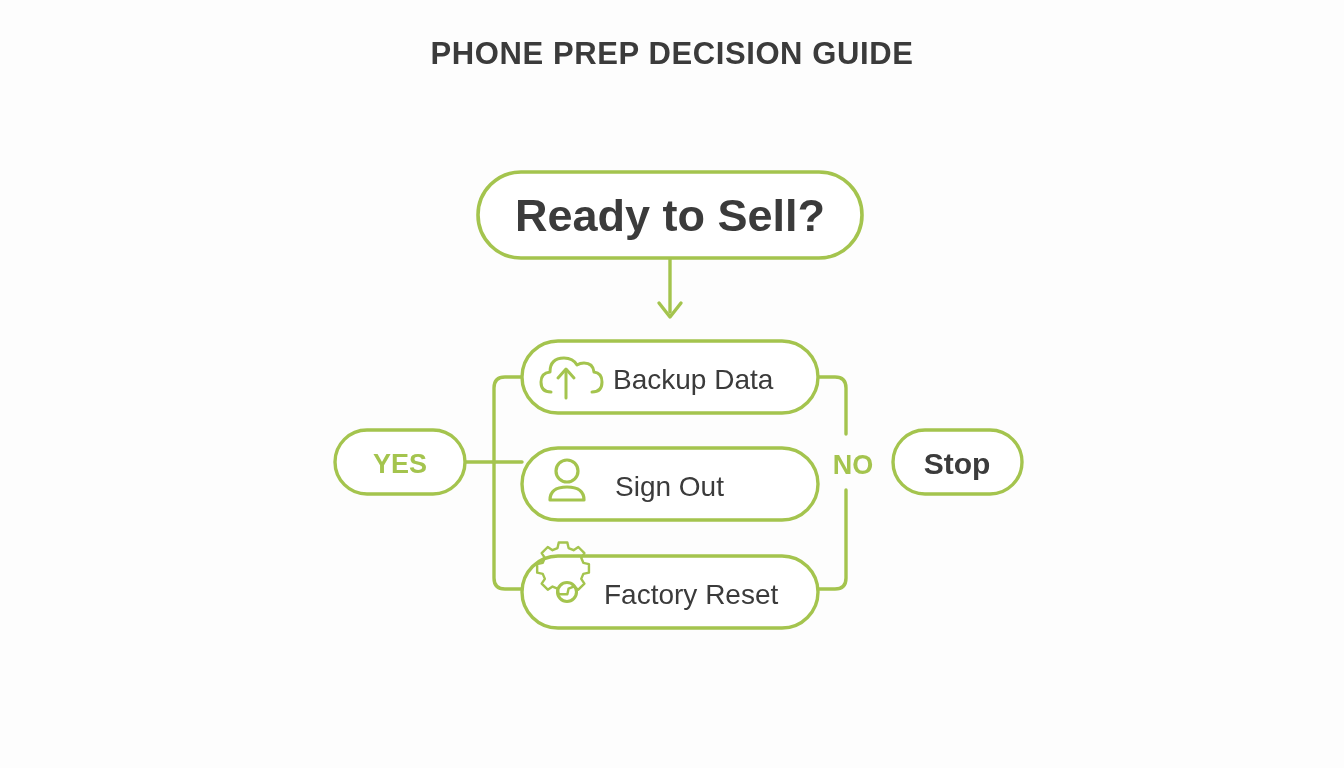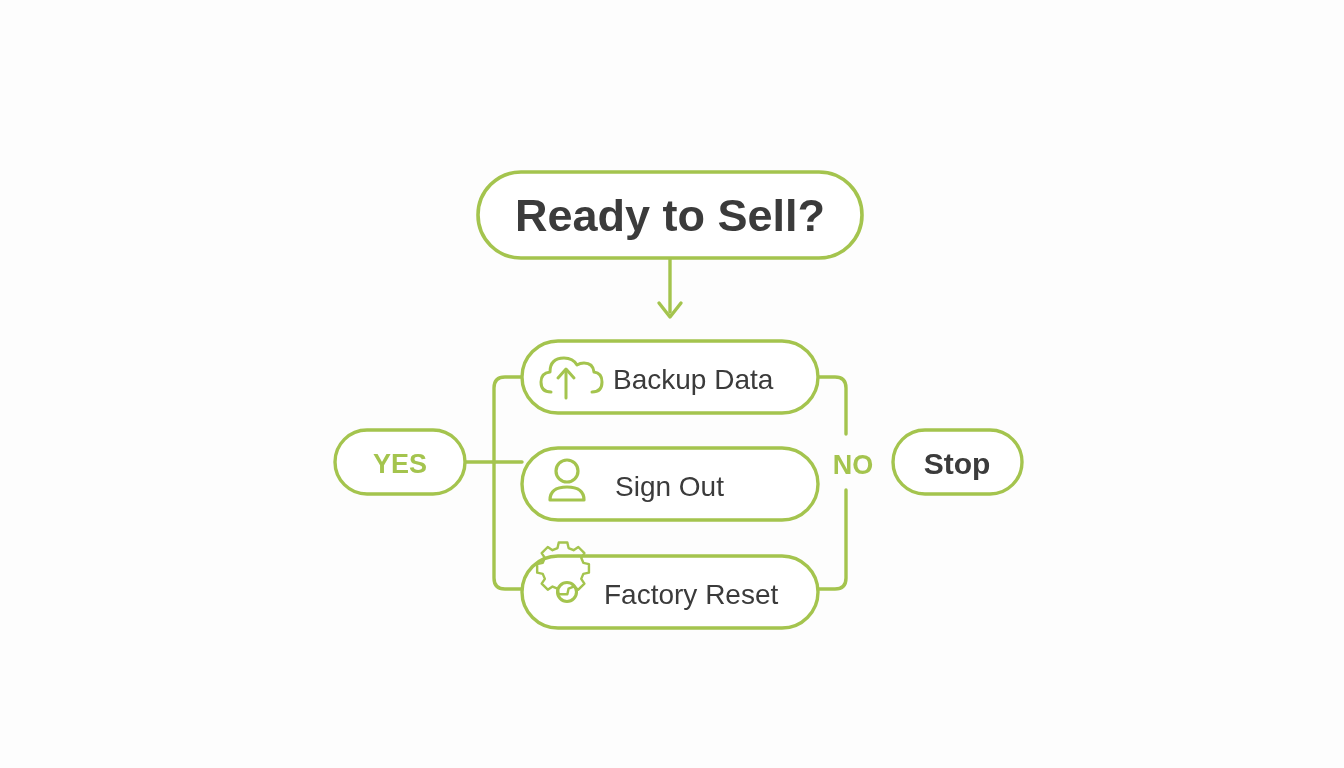--- a/index.html
+++ b/index.html
@@ -51,20 +51,21 @@
     font-family: "Liberation Sans", sans-serif;
     font-weight: normal;
     fill: #3b3b3b;
   }
 </style>
 </head>
 <body>
 
 <div id="stage">
 
+  <div id="diagram-title">PHONE PREP DECISION GUIDE</div>
 
   <svg class="canvas" viewBox="0 0 1344 768">
 
     <g fill="none" stroke="#A4C44E" stroke-width="3.4" stroke-linecap="round" stroke-linejoin="round">
 
       <line x1="670" y1="259" x2="670" y2="312"></line>
       <polyline points="659,303 670,317 681,303"></polyline>
 
       <path d="M 522 377 L 505 377 Q 494 377 494 388 L 494 578 Q 494 589 505 589 L 522 589"></path>
       <line x1="494" y1="462" x2="466" y2="462"></line>

